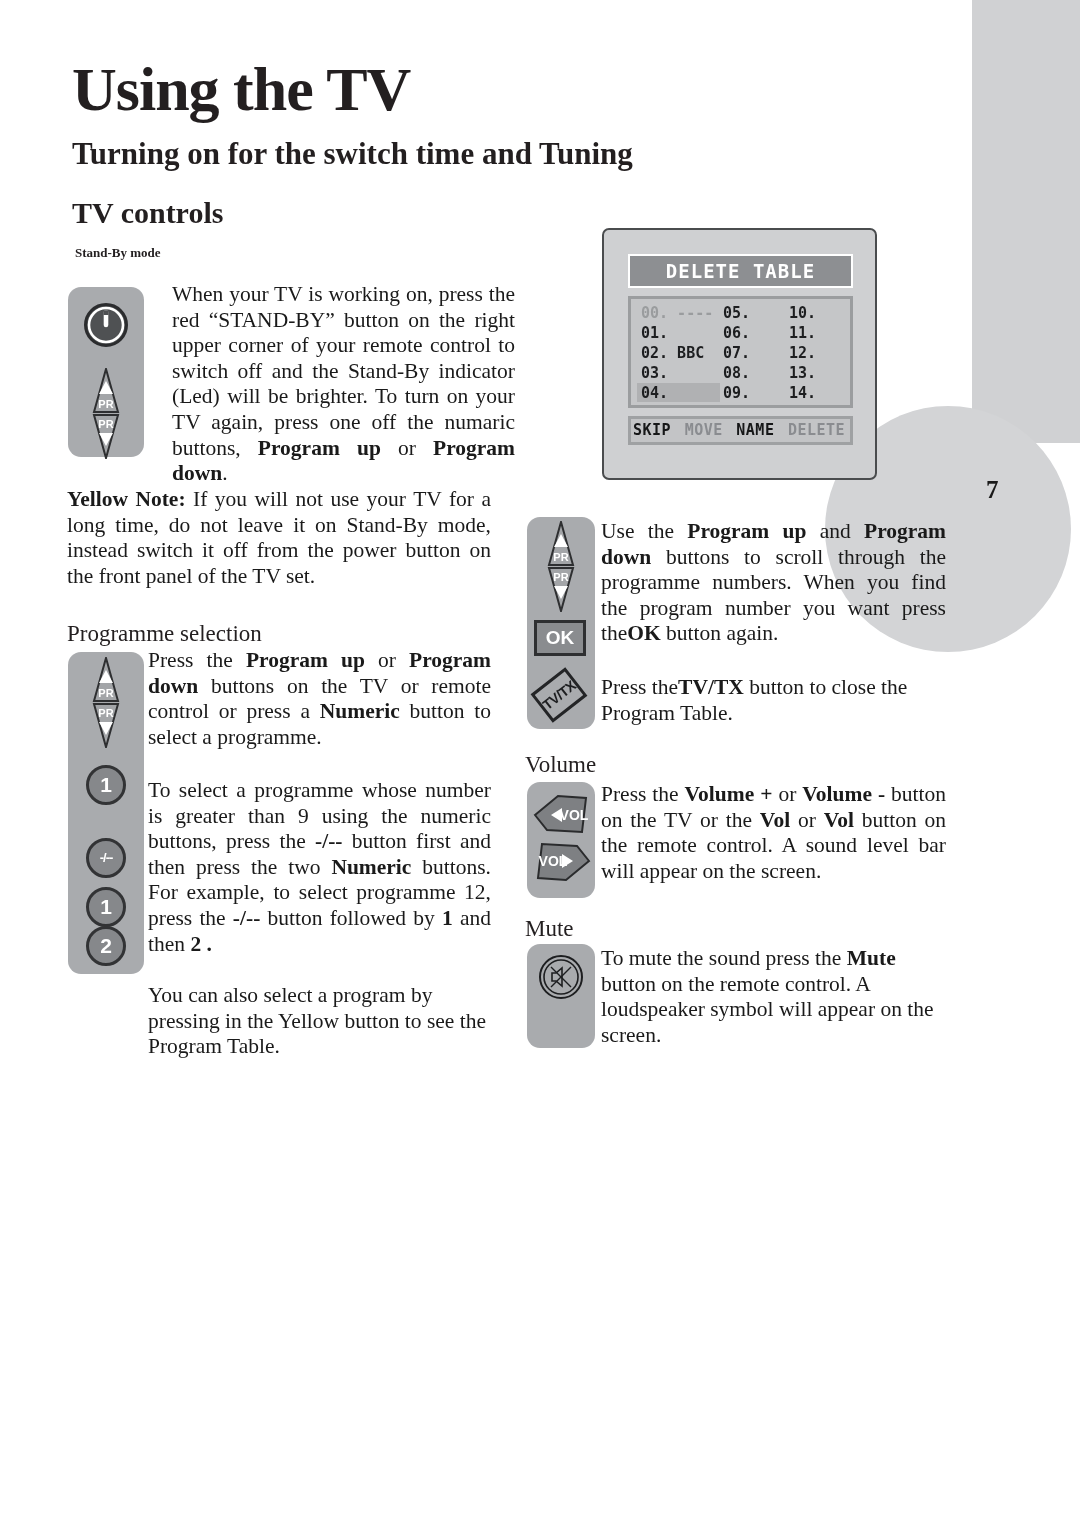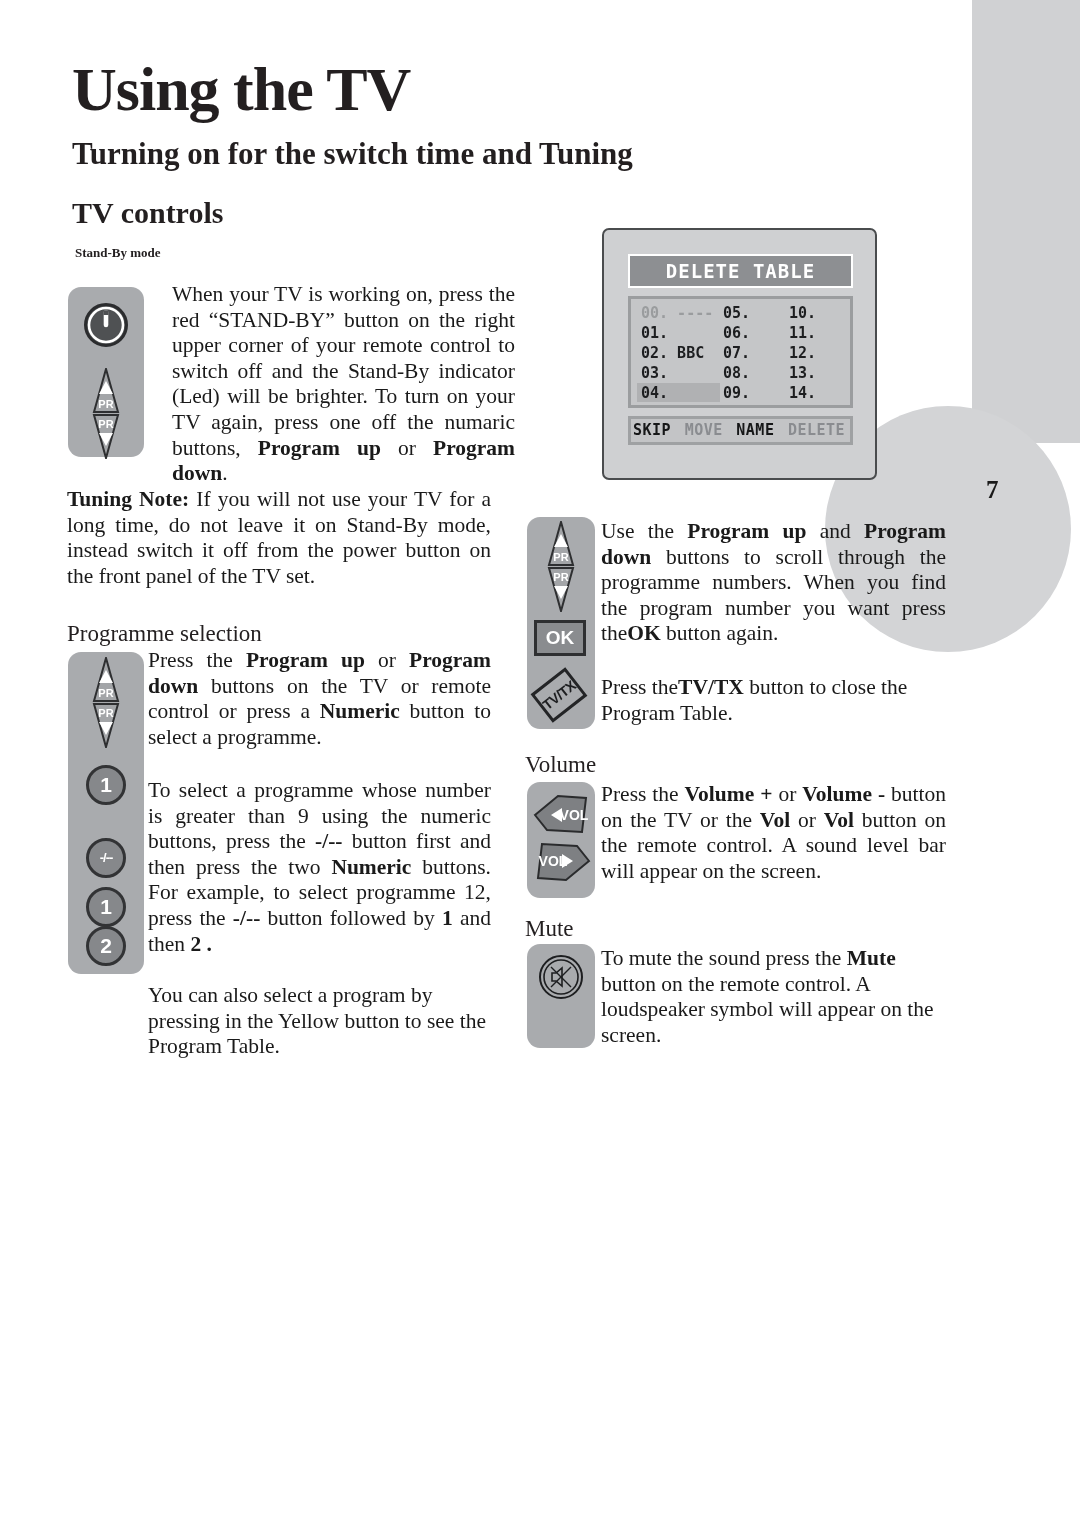--- a/index.html
+++ b/index.html
@@ -299,21 +299,21 @@
     <svg width="42" height="47" viewBox="0 0 42 47">
       <path d="M21 46 L33 3 L9 3 Z" fill="#a3a5a8" stroke="#2e2f31" stroke-width="2"></path>
       <path d="M21 34 L28 21 L14 21 Z" fill="#ffffff"></path>
       <text x="21" y="16" fill="#ffffff" font-family="Liberation Sans, sans-serif" font-size="11" font-weight="bold" text-anchor="middle">PR</text>
     </svg>
   </div>
 </div>
 
 <div class="para" style="left:148px; top:282px; width:343px;margin-left:24px;">When your TV is working on, press the red “STAND-BY” button on the right upper corner  of your remote control to switch off and the Stand-By indicator (Led) will be brighter. To turn on your TV again, press one off the numaric buttons, <b>Program up</b> or <b>Program down</b>.</div>
 
-<div class="para" style="left:67px; top:487px; width:424px;"><b>Tuning Note:</b>  If you will not use your TV for a long time, do not leave it on Stand-By mode, instead switch it off from the power button on the front panel of the TV set.</div>
+<div class="para" style="left:67px; top:487px; width:424px;"><b>Yellow Note:</b>  If you will not use your TV for a long time, do not leave it on Stand-By mode, instead switch it off from the power button on the front panel of the TV set.</div>
 
 <div class="h-med" style="left:67px; top:621px;">Programme selection</div>
 
 <div class="pad" style="left:68px; top:652px; width:76px; height:322px;"></div>
 
 <div class="pr-pair" style="left:85px; top:657px;">
   <div class="pr-cell">
     <svg width="42" height="47" viewBox="0 0 42 47">
       <path d="M21 1 L33 44 L9 44 Z" fill="#a3a5a8" stroke="#2e2f31" stroke-width="2"></path>
       <path d="M21 13 L28 26 L14 26 Z" fill="#ffffff"></path>

